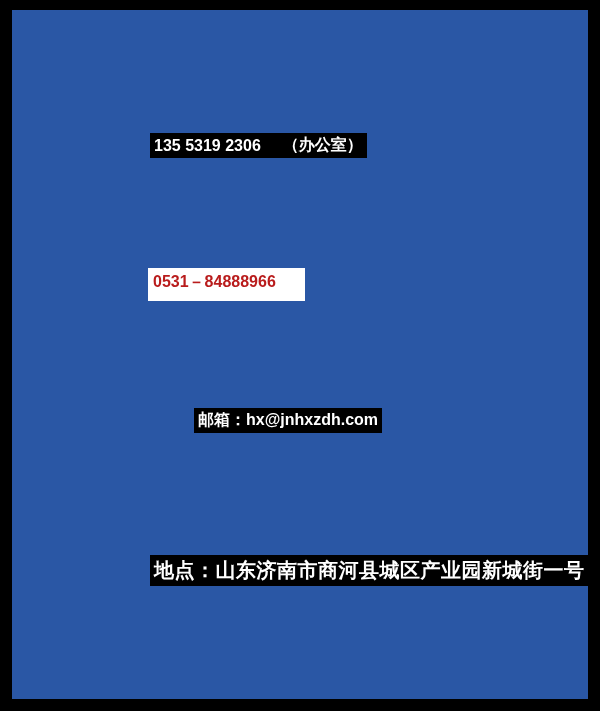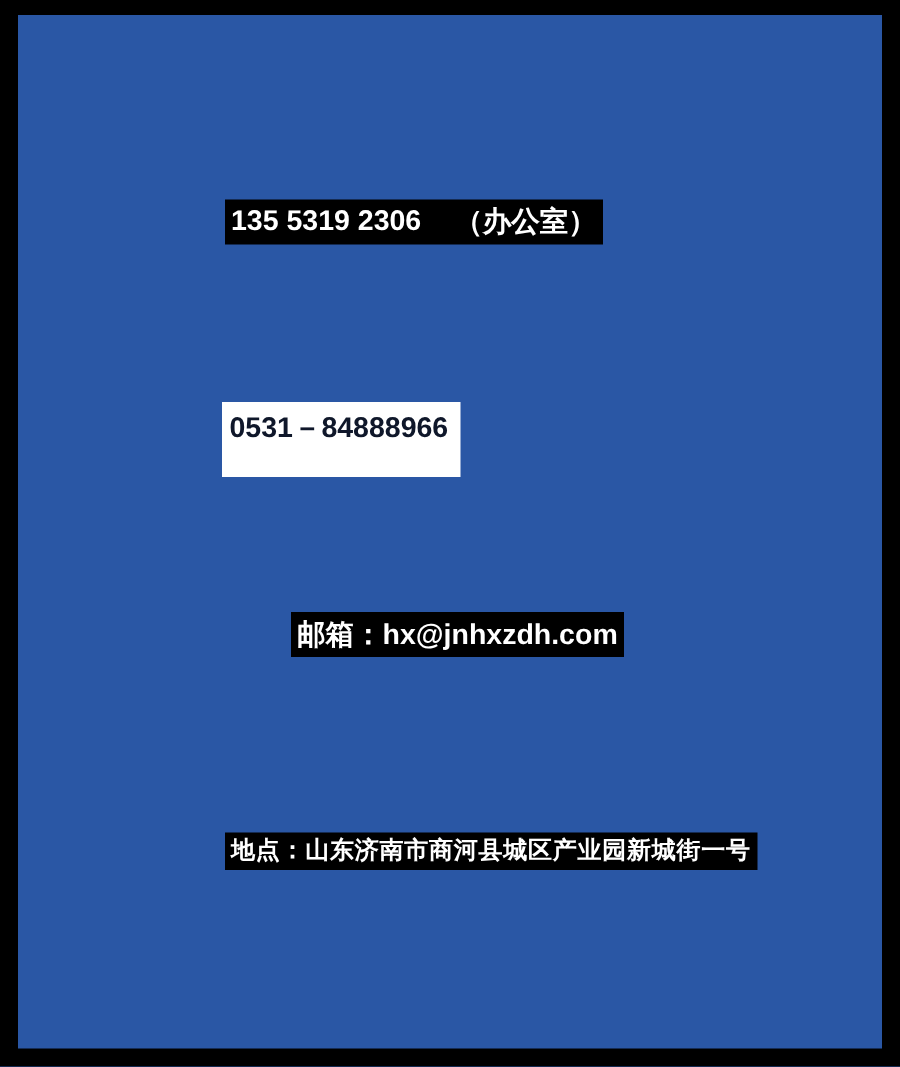--- a/index.html
+++ b/index.html
@@ -18,48 +18,48 @@
     position: absolute;
     left: 12px;
     top: 10px;
     right: 12px;
     bottom: 12px;
     background: #2a57a5;
   }
   .line {
     position: absolute;
     font-weight: bold;
-    font-size: 19px;
+    font-size: 16px;
     color: #ffffff;
     white-space: nowrap;
     display: flex;
     align-items: center;
   }
   .hl-black {
     background: #000000;
     padding: 2px 4px;
     display: inline-flex;
     align-items: center;
   }
   .hl-white {
     background: #ffffff;
-    color: #0f172a;
-    padding: 4px 8px 20px 5px;
+    color: #b91c1c;
+    padding: 4px 8px 8px 5px;
     display: inline-flex;
     align-items: center;
     min-width: 144px;
   }
   .gap {
     display: inline-block;
     width: 22px;
   }
   #office-line  { left: 150px; top: 133px; }
   #sales-line   { left: 148px; top: 268px; }
   #email-line   { left: 148px; top: 408px; padding-left: 46px; }
-  #address-line { left: 150px; top: 555px; font-size: 16px; letter-spacing: 0.5px; }
+  #address-line { left: 150px; top: 555px; font-size: 20px; letter-spacing: 0.5px; }
 </style>
 </head>
 <body>
 
 <div class="canvas"></div>
 
 <div class="line" id="office-line">
   <span class="hl-black">
     <span>135 5319 2306</span>
     <span class="gap"></span>

